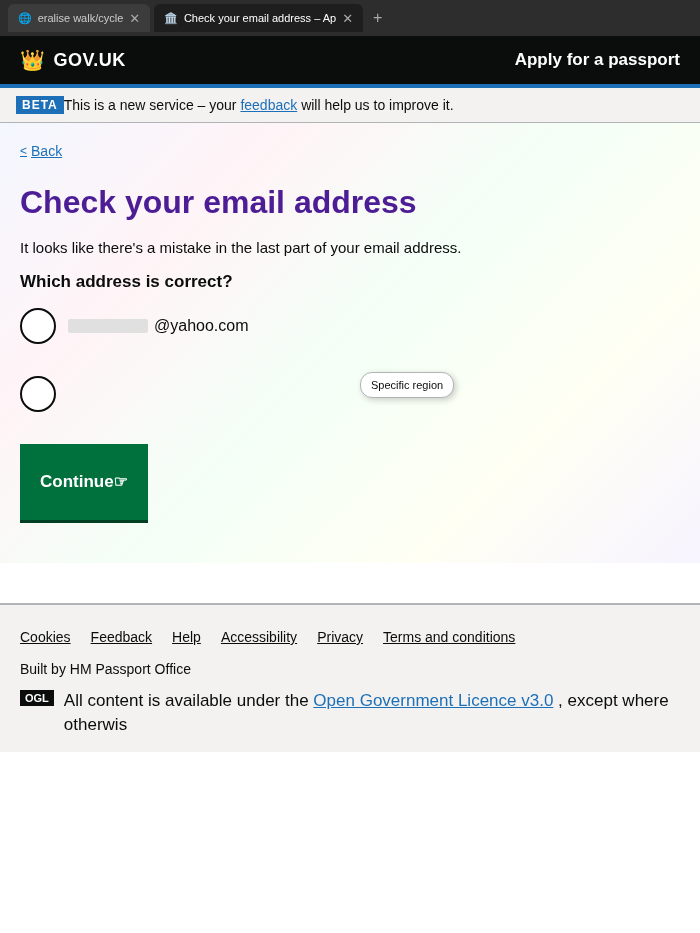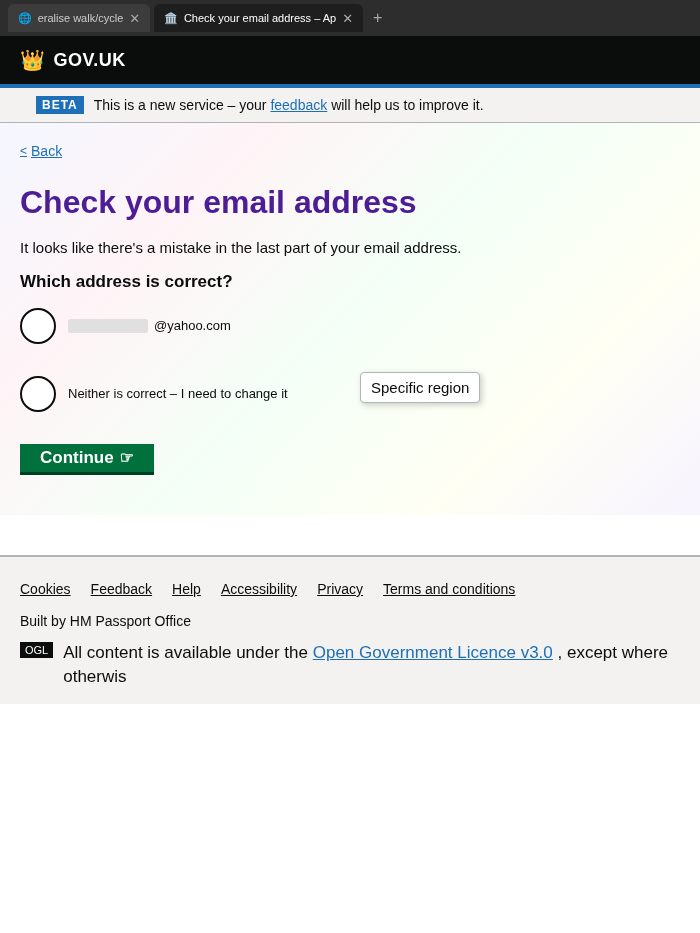--- a/index.html
+++ b/index.html
@@ -83,24 +83,23 @@
     }
     .header-blue-bar {
       height: 4px;
       background: #1d70b8;
       width: 100%;
     }
 
     
     .beta-banner {
       background: #f3f2f1;
-      padding: 8px 36px;
-      display: flex;
-      align-items: center;
-      gap: 10px;
+      padding: 8px 16px;
+      display: flex;
+      align-items: center;
       font-size: 14px;
       color: #0b0c0c;
       border-bottom: 1px solid #b1b4b6;
     }
     .beta-badge {
       background: #1d70b8;
       color: #ffffff;
       font-size: 12px;
       font-weight: bold;
       padding: 2px 6px;
@@ -201,48 +200,47 @@
       border: 3px solid #ffdd00;
       background: white;
     }
     .radio-inner {
       width: 18px;
       height: 18px;
       border-radius: 50%;
       background: #0b0c0c;
     }
     .radio-label {
-      font-size: 13px;
+      font-size: 16px;
       color: #0b0c0c;
       display: flex;
       align-items: center;
       gap: 6px;
       justify-content: center;
     }
     .email-redacted {
       display: inline-block;
       width: 80px;
       height: 14px;
       background: #e0e0e0;
       border-radius: 2px;
       vertical-align: middle;
     }
 
     
     .continue-btn {
       background: #00703c;
       color: #ffffff;
       border: none;
-      padding: 4px 20px;
+      padding: 28px 20px;
       font-size: 17px;
       font-weight: bold;
       cursor: pointer;
       display: inline-flex;
       align-items: center;
-      gap: 6px;
       margin-top: 8px;
       border-bottom: 3px solid #003f21;
     }
     .cursor-icon {
       font-size: 16px;
     }
 
     
     .footer-divider {
       height: 2px;
@@ -274,45 +272,45 @@
       display: flex;
       align-items: flex-start;
       gap: 10px;
       font-size: 13px;
       color: #0b0c0c;
     }
     .ogl-badge {
       background: #0b0c0c;
       color: #ffffff;
       font-size: 11px;
-      font-weight: normal;
+      font-weight: bold;
       padding: 2px 5px;
       flex-shrink: 0;
       margin-top: 1px;
     }
     .ogl-text {
       font-size: 17px;
       color: #0b0c0c;
       line-height: 1.4;
     }
     .ogl-link {
       color: #1d70b8;
       text-decoration: underline;
     }
 
     
     .tooltip-popup {
       position: absolute;
       background: #fff;
       border: 1px solid #b1b4b6;
       padding: 6px 10px;
-      font-size: 15px;
+      font-size: 11px;
       color: #0b0c0c;
       box-shadow: 2px 2px 6px rgba(0,0,0,0.2);
-      border-radius: 4px;
+      border-radius: 12px;
       pointer-events: none;
       white-space: nowrap;
     }
   </style>
 </head>
 <body>
 
 <div class="browser-chrome">
   <div class="tab">
     <span>🌐</span>
@@ -327,20 +325,21 @@
   <button class="new-tab">+</button>
 </div>
 
 <div class="page-wrapper">
 
   <header class="header">
     <div class="gov-logo">
       <span class="crown-icon">👑</span>
       <span>GOV.UK</span>
     </div>
+    <span class="header-title">Apply for a passport</span>
   </header>
   <div class="header-blue-bar"></div>
 
   <div class="beta-banner">
     <span class="beta-badge">BETA</span>
     <span>
       <span>This is a new service – your</span>
       <a class="feedback-link">feedback</a>
       <span>will help us to improve it.</span>
     </span>
@@ -381,21 +380,20 @@
         <div style="position: relative; display: inline-block; width: 100%;">
           
           <div class="tooltip-popup" style="left: 340px; top: 0px;">
             <span>Specific region</span>
           </div>
         </div>
 
         
         <label class="radio-option">
           <div class="radio-input"></div>
-          <span class="radio-label">Neither is correct – I need to change it</span>
         </label>
 
       </div>
 
       
       <button class="continue-btn">
         <span>Continue</span>
         <span class="cursor-icon">☞</span>
       </button>
 

